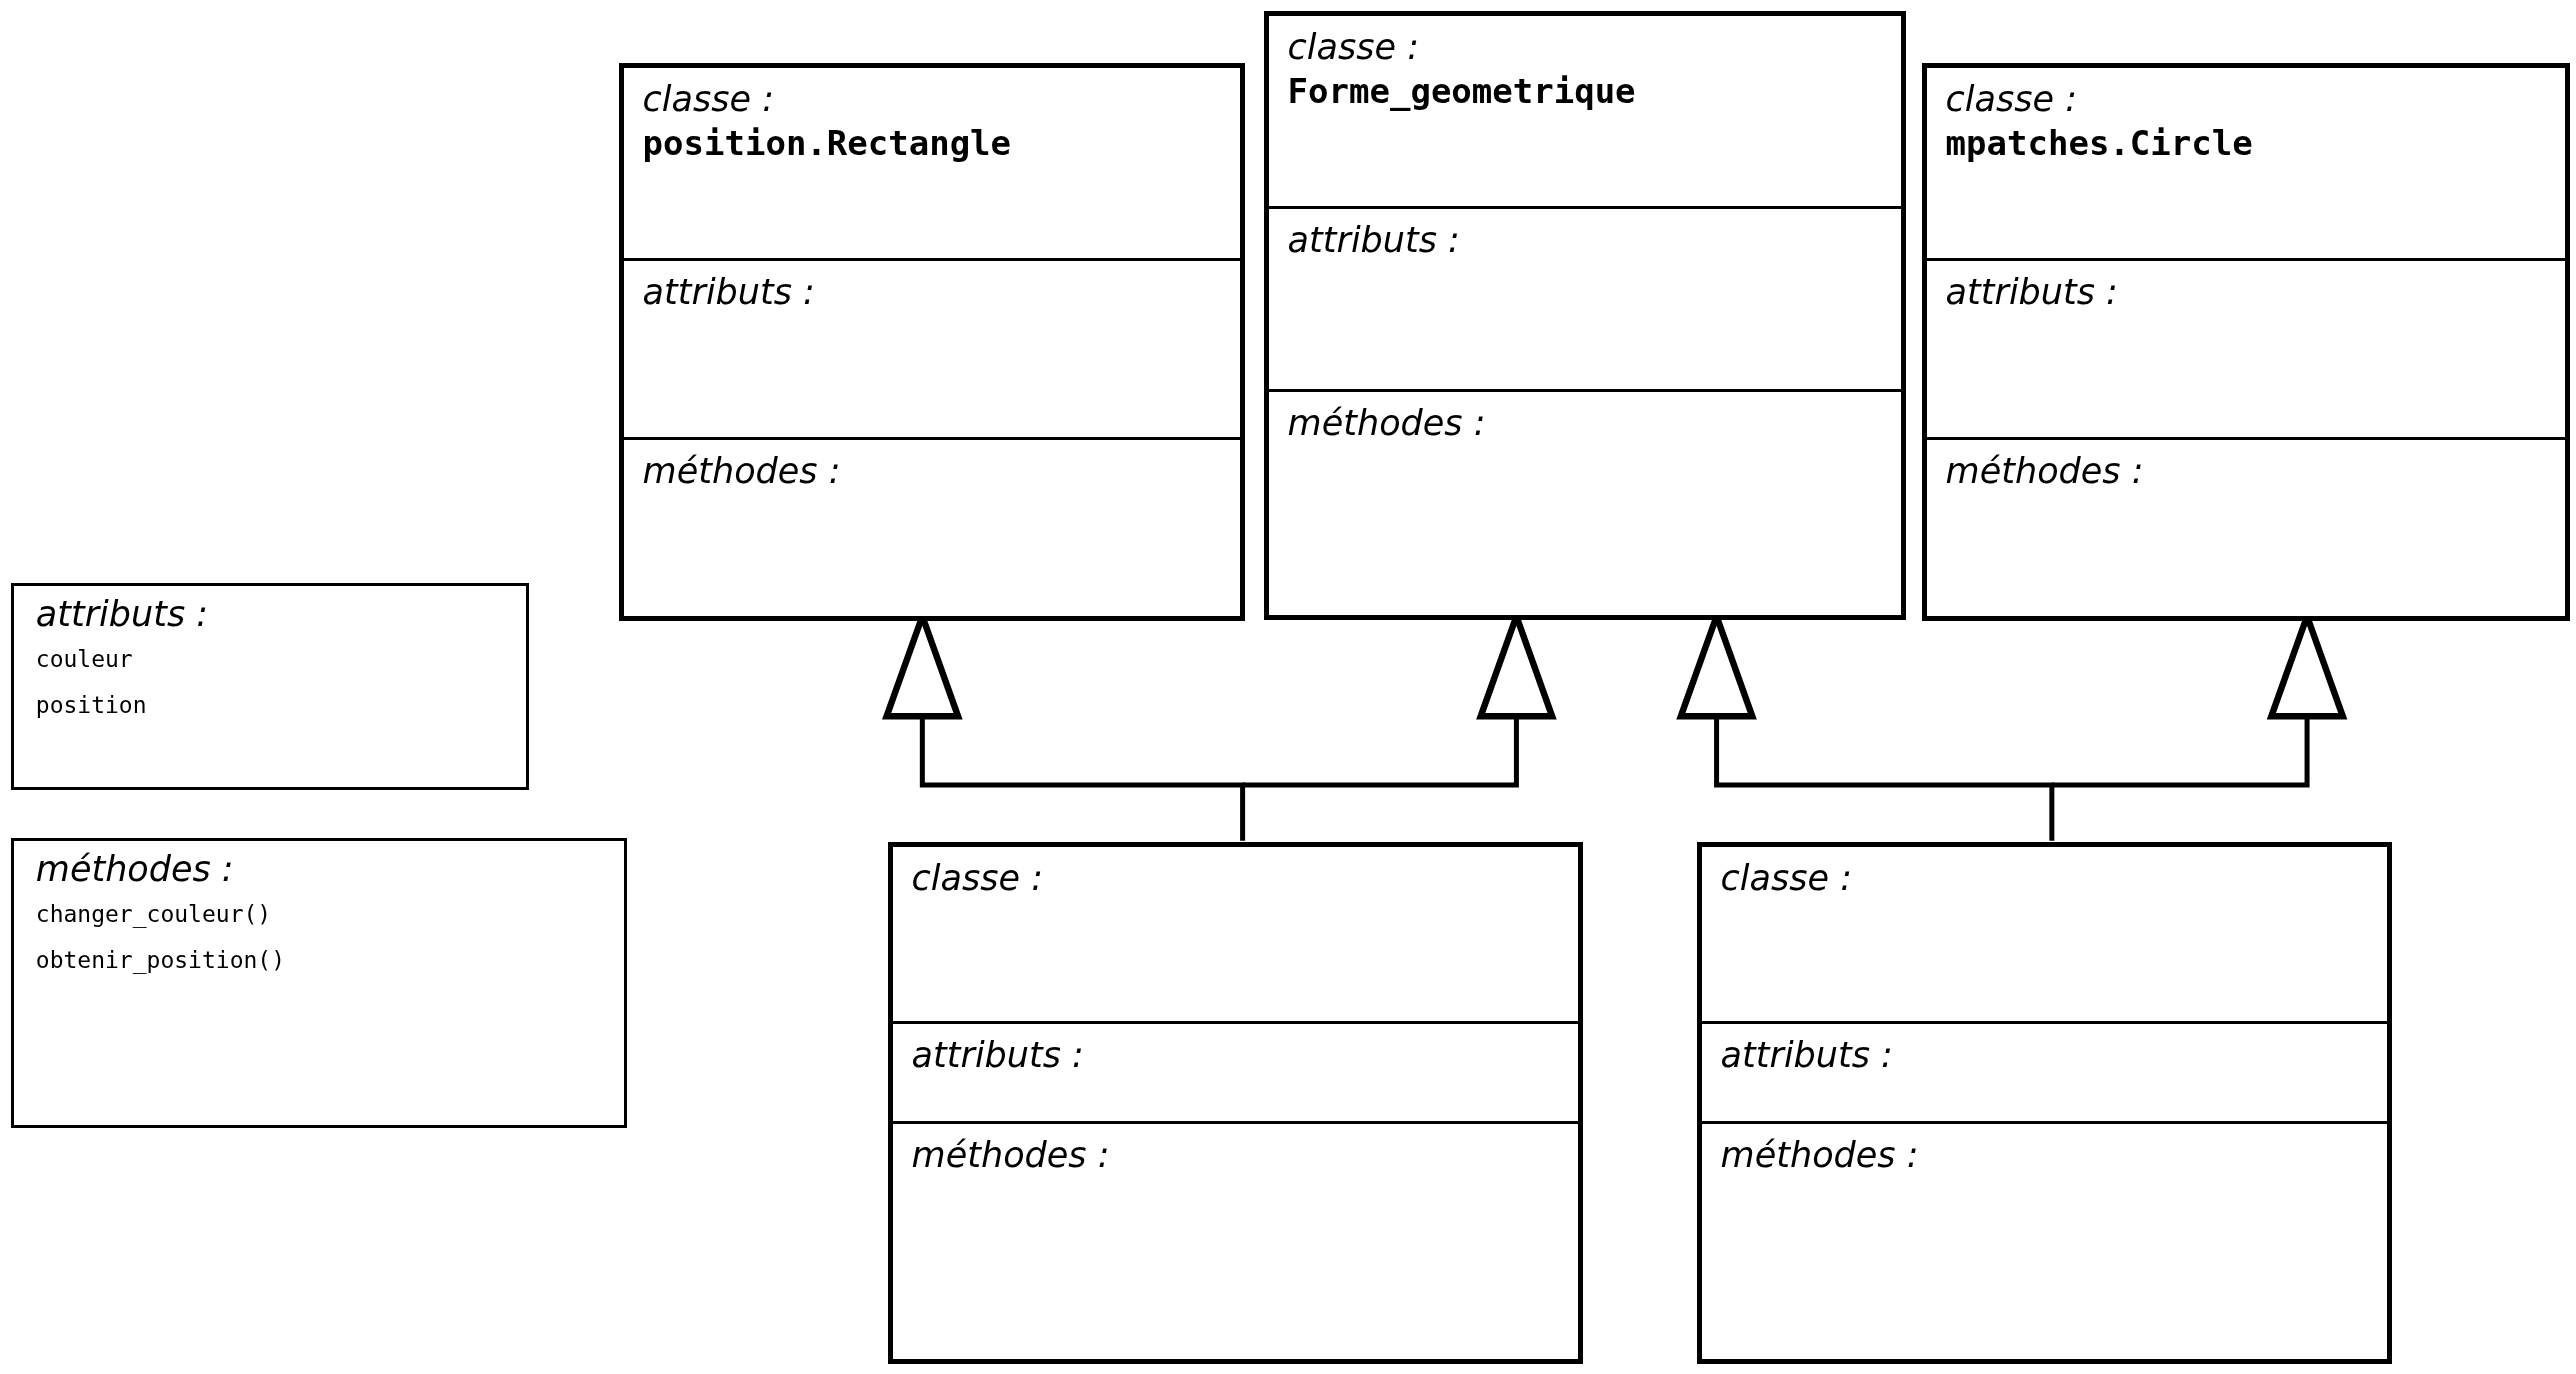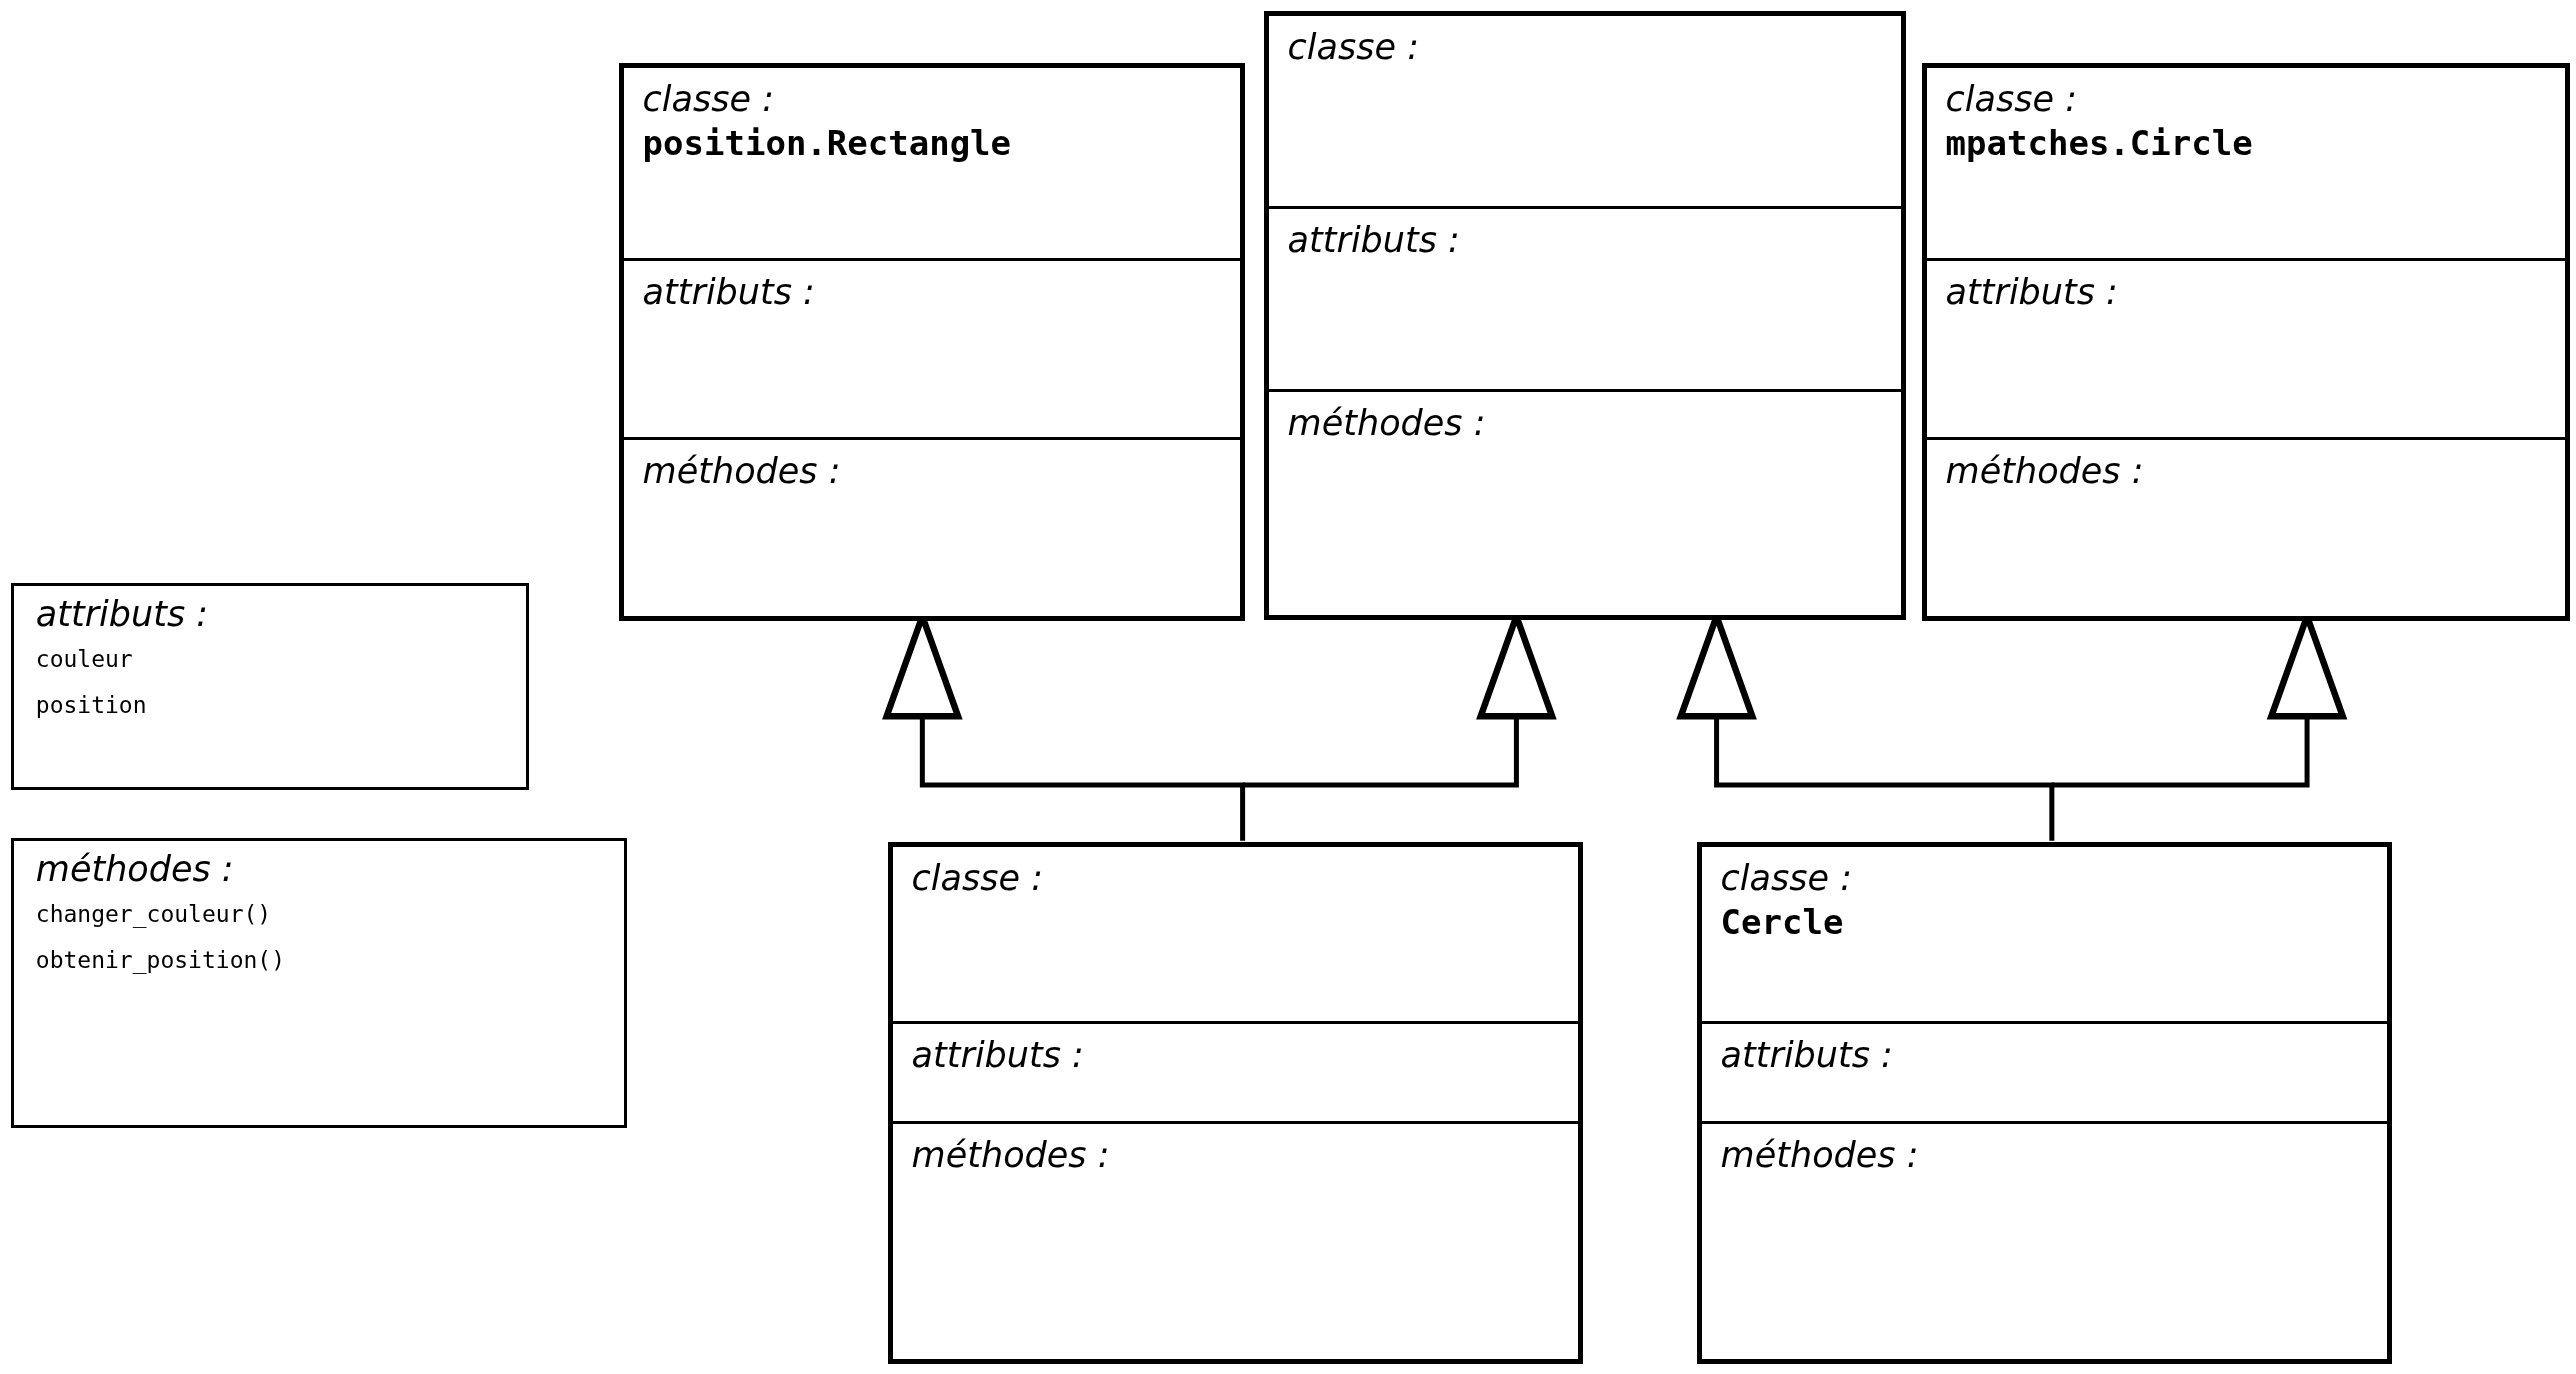--- a/index.html
+++ b/index.html
@@ -154,20 +154,21 @@
       <div class="line-wrap">
         <span class="label-italic">méthodes :</span>
       </div>
     </div>
   </div>
 
   <div class="uml-box" style="left:1264px; top:11.4px; width:642px; height:609px;">
     <div class="compartment" style="height:190px;">
       <div class="line-wrap">
         <span class="label-italic">classe :</span>
+        <span class="label-mono">Forme_geometrique</span>
       </div>
     </div>
     <div class="compartment" style="height:183px;">
       <div class="line-wrap">
         <span class="label-italic">attributs :</span>
       </div>
     </div>
     <div class="compartment" style="flex:1 1 auto;">
       <div class="line-wrap">
         <span class="label-italic">méthodes :</span>
@@ -209,21 +210,20 @@
       <div class="line-wrap">
         <span class="label-italic">méthodes :</span>
       </div>
     </div>
   </div>
 
   <div class="uml-box" style="left:1697px; top:842px; width:695px; height:522px;">
     <div class="compartment" style="height:174px;">
       <div class="line-wrap">
         <span class="label-italic">classe :</span>
-        <span class="label-mono">Cercle</span>
       </div>
     </div>
     <div class="compartment" style="height:100px;">
       <div class="line-wrap">
         <span class="label-italic">attributs :</span>
       </div>
     </div>
     <div class="compartment" style="flex:1 1 auto;">
       <div class="line-wrap">
         <span class="label-italic">méthodes :</span>

